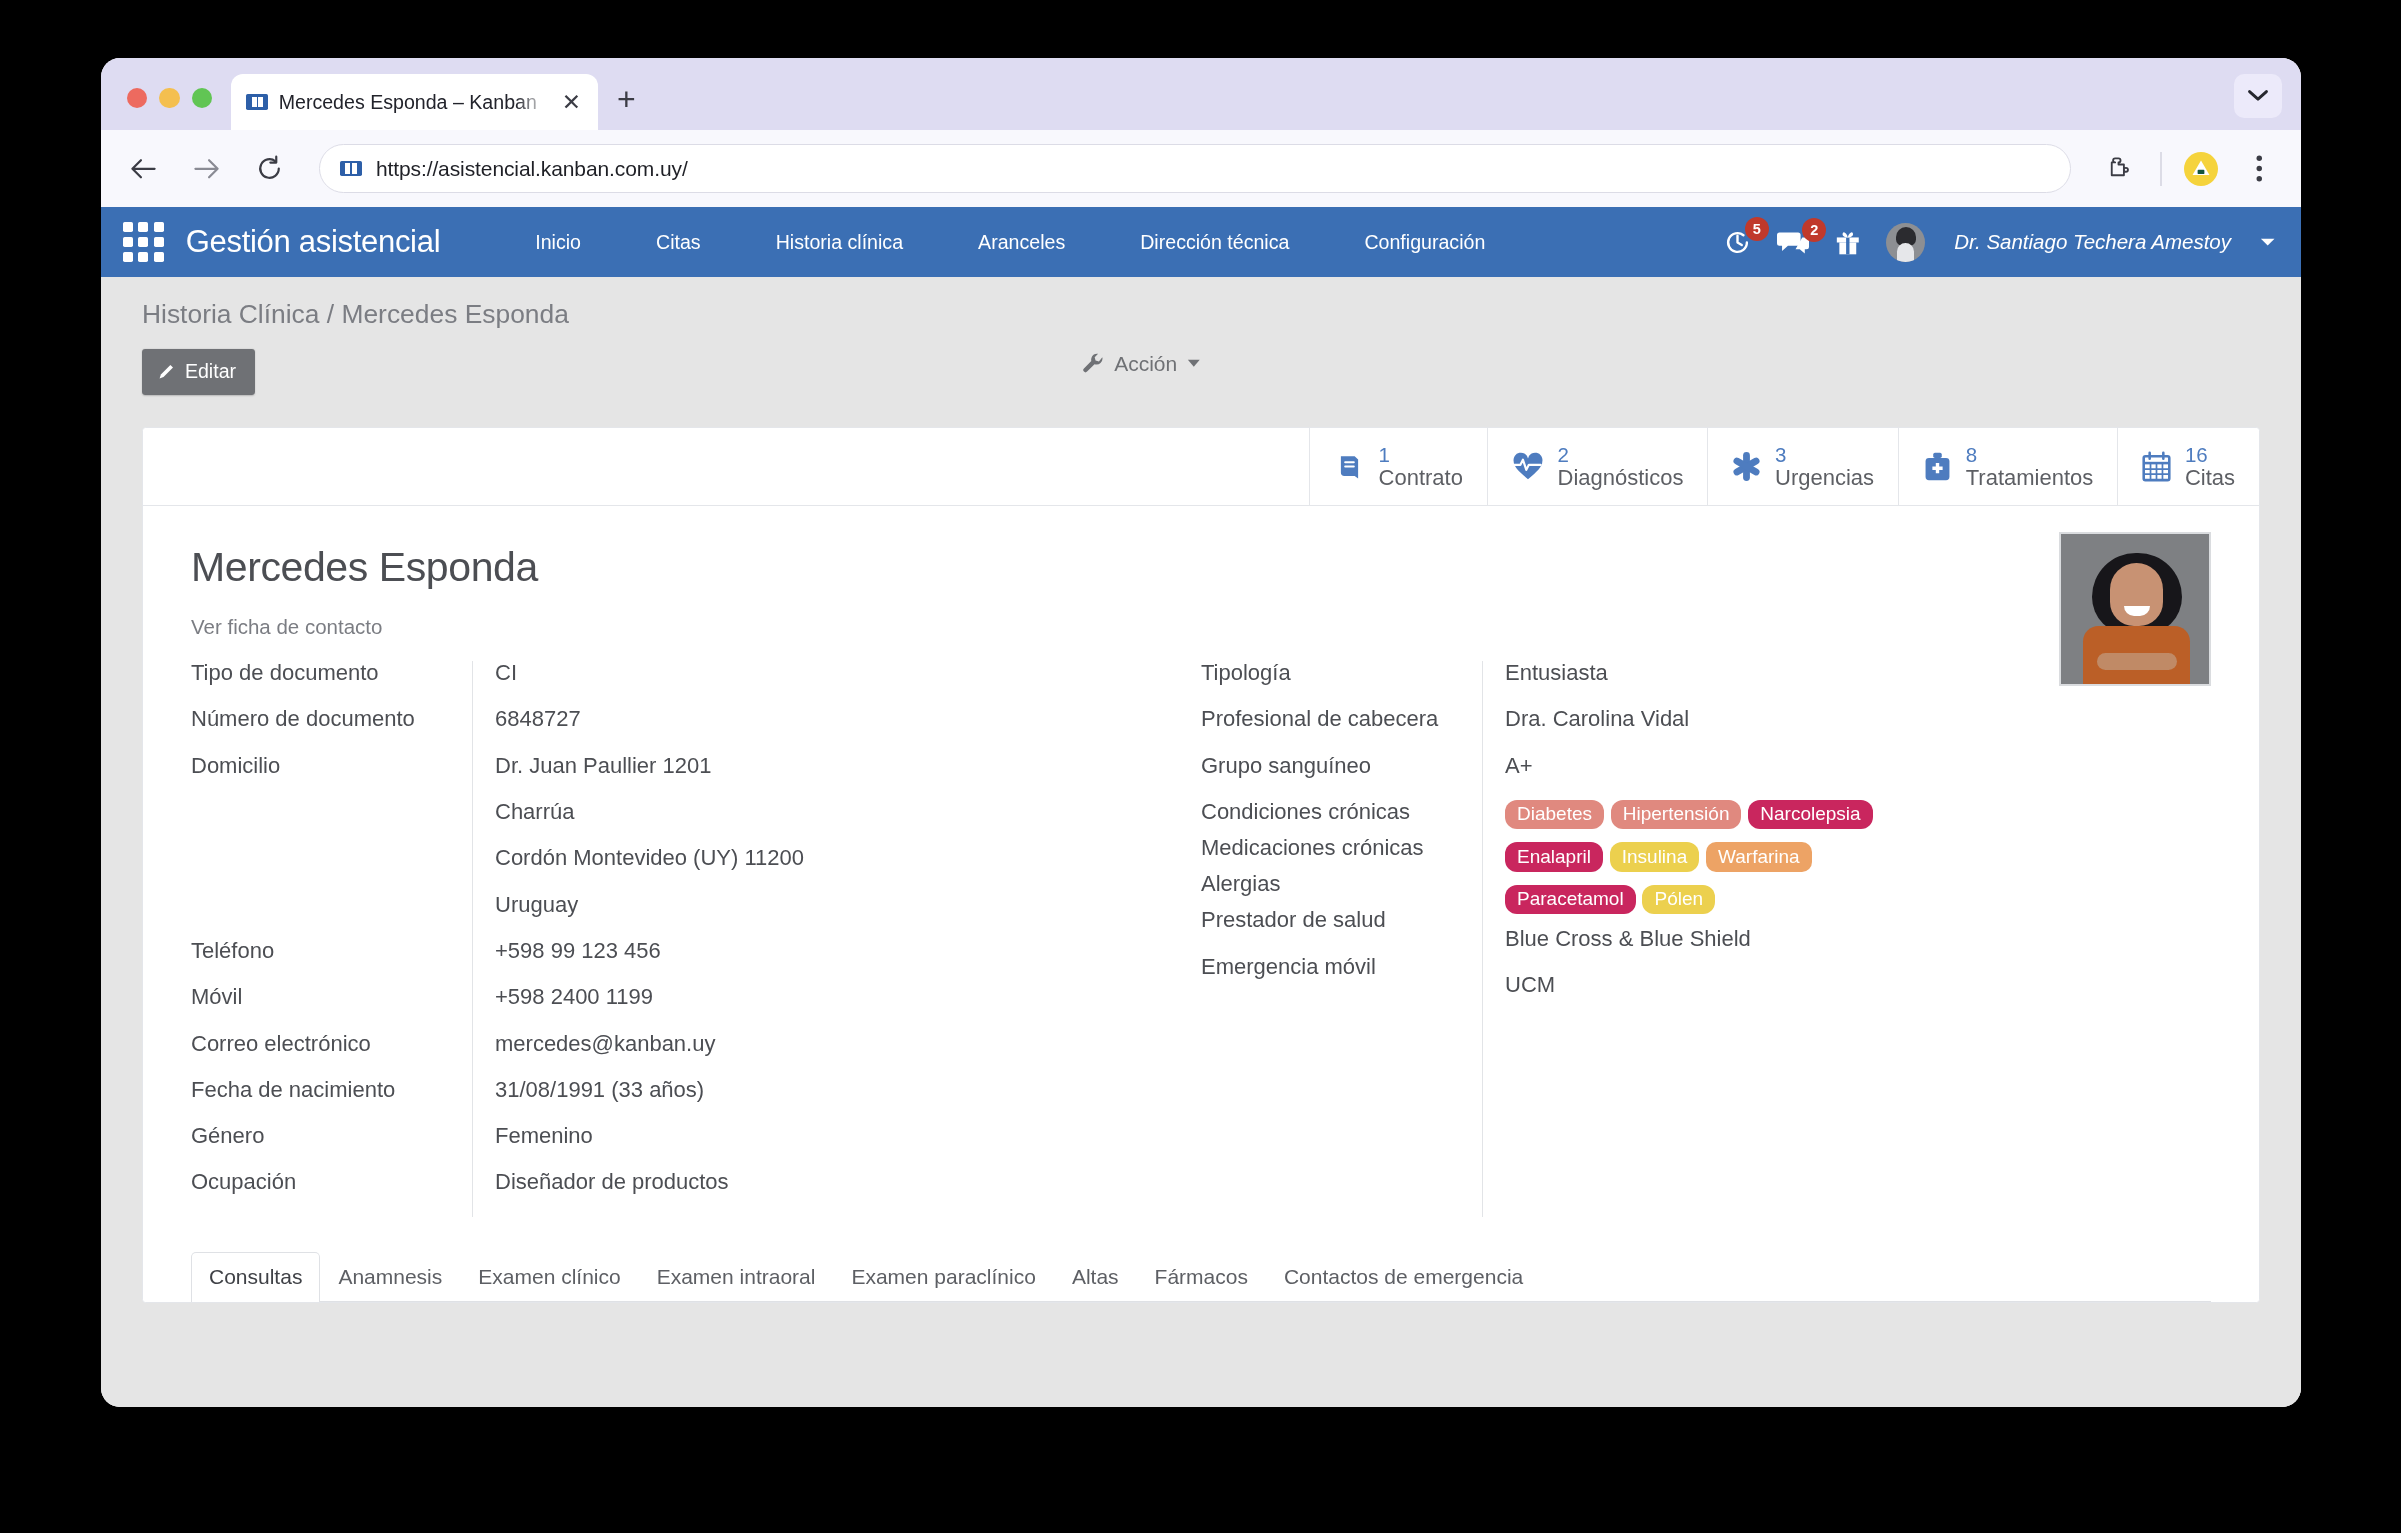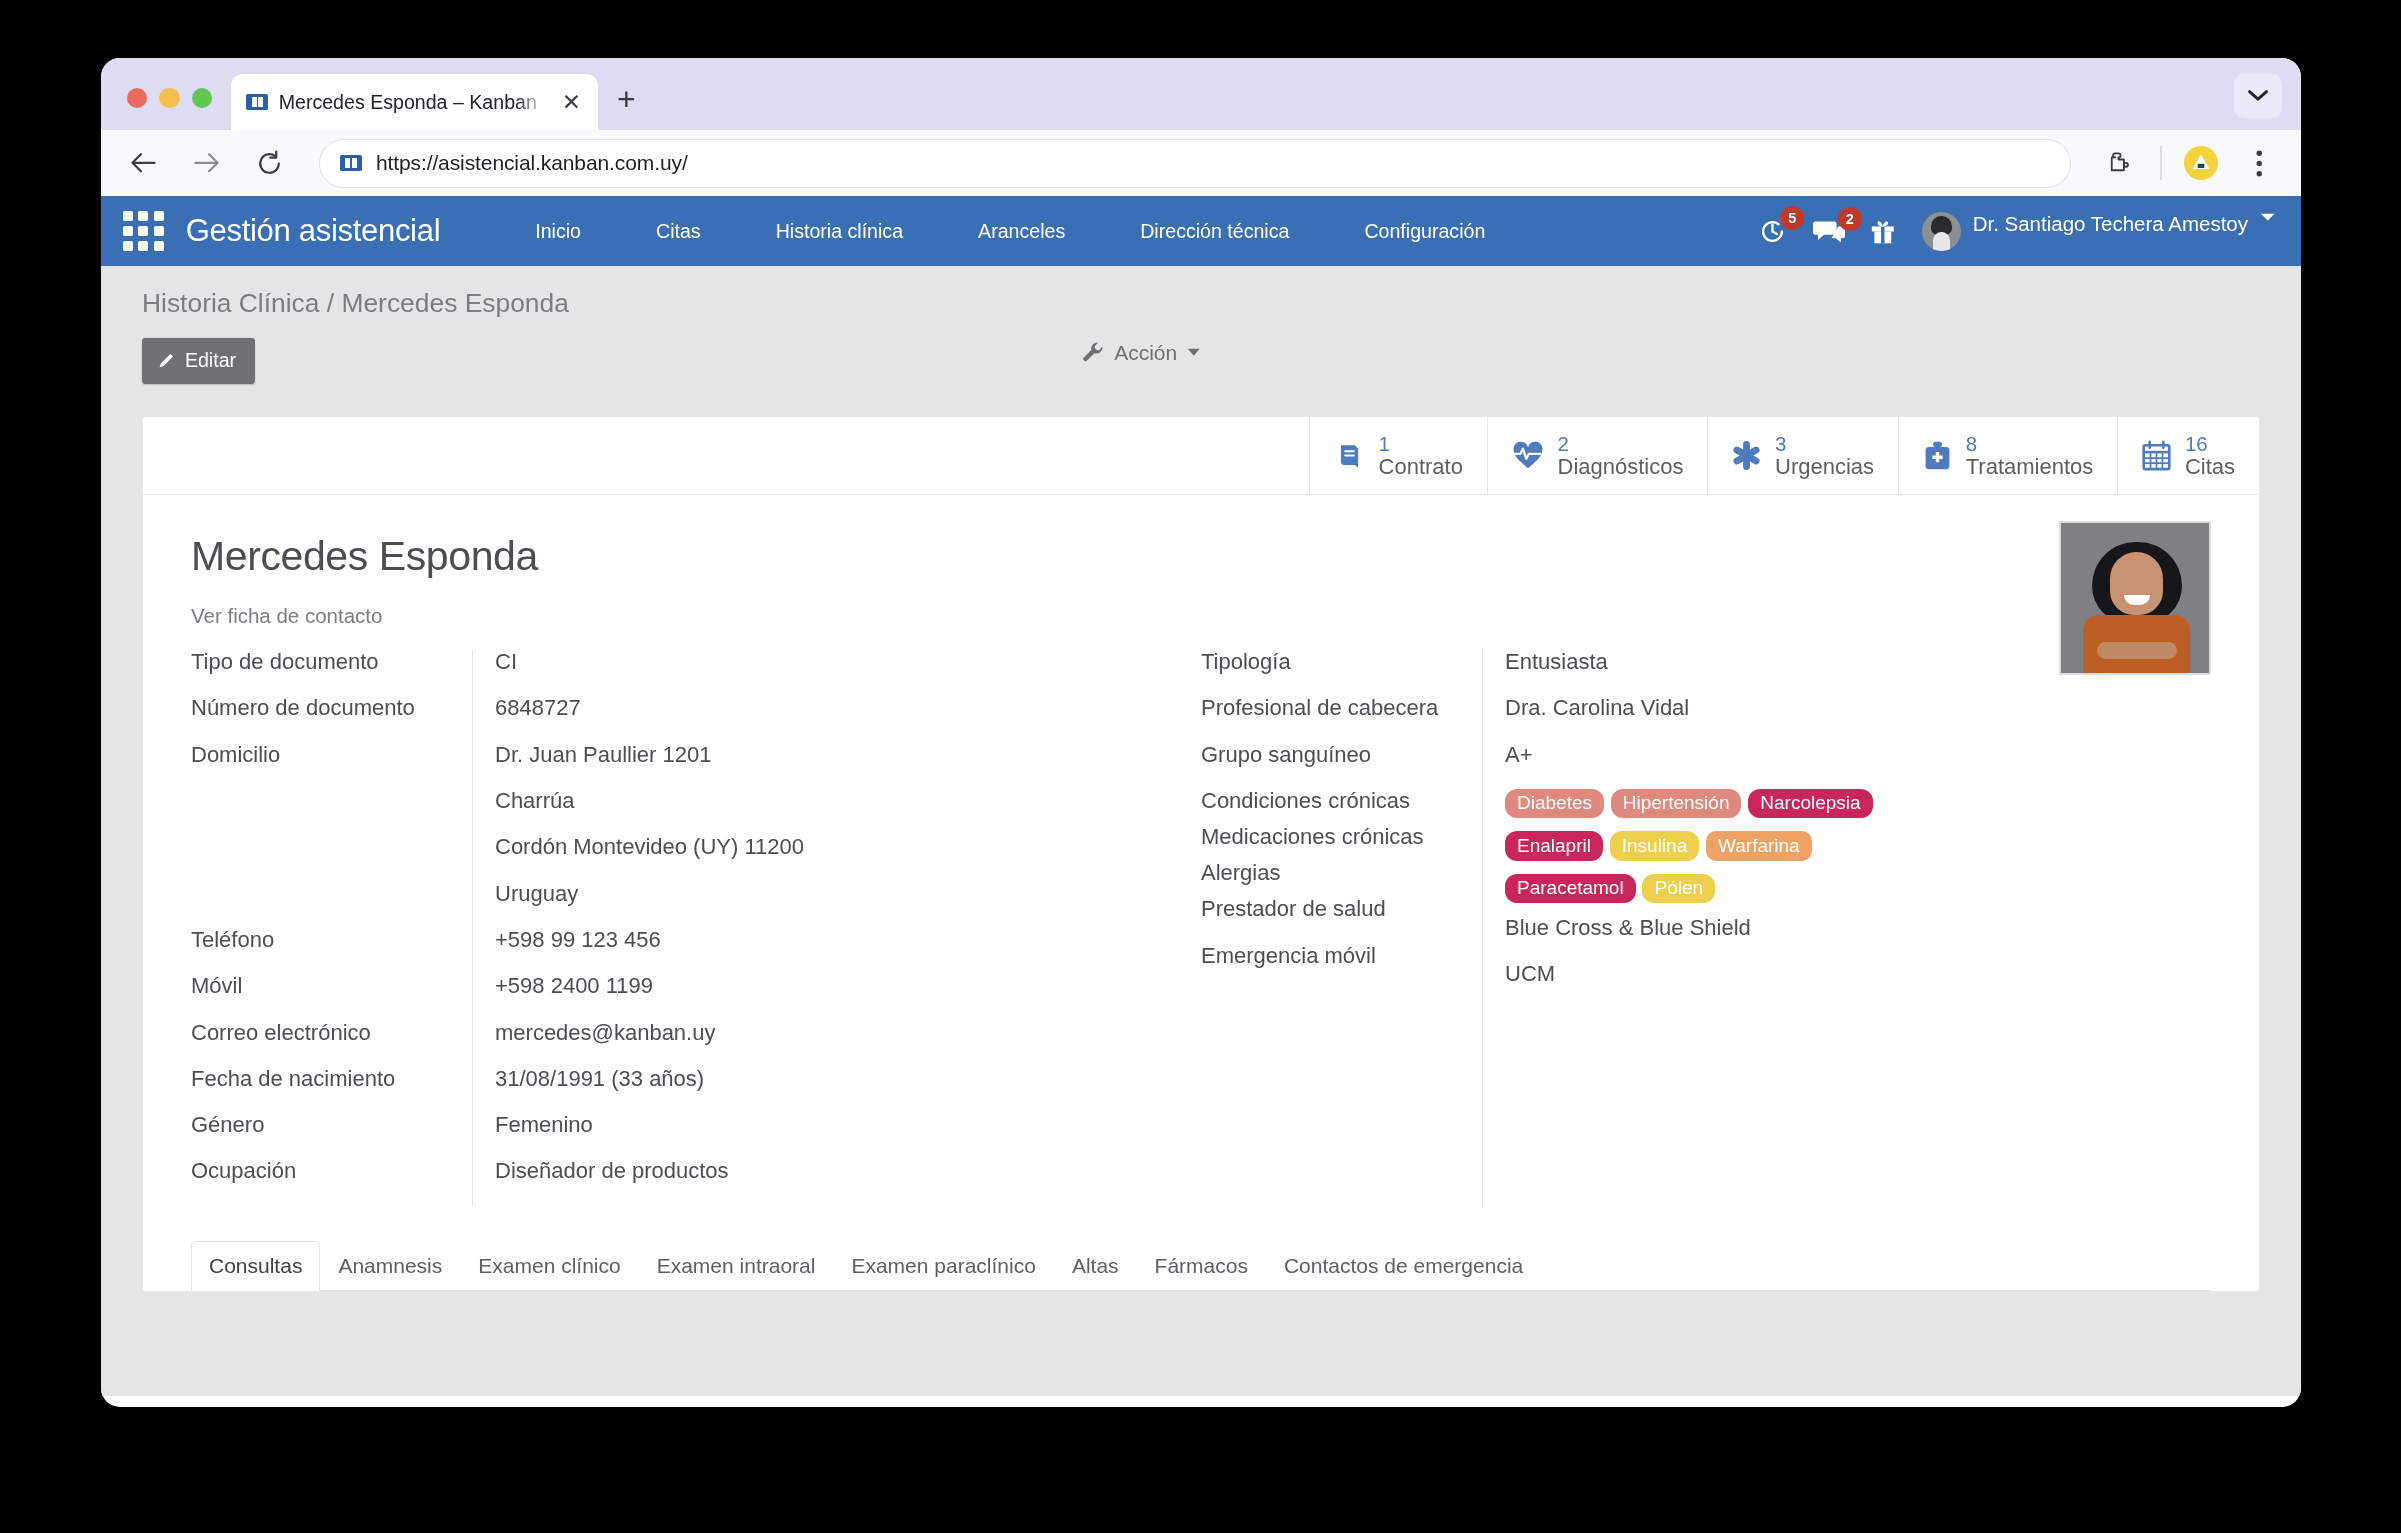--- a/index.html
+++ b/index.html
@@ -65,21 +65,21 @@
   .newtab { font-size: 32px; color:#3b3c45; margin-left: 19px; padding-bottom: 15.4px; line-height:1; cursor:pointer;}
   .chev-btn {
     position:absolute; right: 19px; bottom: 12px;
     width: 48px; height: 44px; border-radius: 10.2px;
     background: #eceafa;
     display:flex; align-items:center; justify-content:center;
     cursor:pointer;
   }
 
   .toolbar {
-    height: 66px;
+    height: 77px;
     background: #f8f8fd;
     display: flex; align-items: center;
     padding: 0 22px;
     gap: 22px;
   }
   .navbtn { width: 41px; height: 41px; display:flex; align-items:center; justify-content:center; cursor:pointer; }
   .omnibox {
     flex: 1 1 auto;
     height: 49px;
     background: #ffffff;
@@ -113,21 +113,21 @@
   .mainnav a { font-size: 19.6px; color:#ffffff; text-decoration:none; white-space:nowrap; cursor:pointer;margin-left:44px;}
   .appbar-right { margin-left:auto; display:flex; align-items:center; gap: 25.6px; }
   .badge-icon { position:relative; display:flex; align-items:center; cursor:pointer; }
   .cnt {
     position:absolute; top:-10.2px; right:-17px;
     background:#c0392b; color:#fff;
     font-size:14.5px; min-width:24px; height:24px;
     border-radius:12px; display:flex; align-items:center; justify-content:center;
     padding:0 5.1px; font-weight:600;
   }
-  .user-chip { display:flex; gap:12px; cursor:pointer; }
+  .user-chip { display:flex; align-items:center; gap:29px; cursor:pointer;font-style:italic; }
   .user-av {
     width:39px; height:39px; border-radius:50%;
     background:#8d8f93; overflow:hidden; position:relative; flex:0 0 auto;
   }
   .user-av::before{content:"";position:absolute;left:9.4px;top:4.3px;width:20.5px;height:19px;border-radius:10.2px 10.2px 6.8px 6.8px;background:#2b2b2f;}
   .user-av::after{content:"";position:absolute;left:11px;top:20.5px;width:17px;height:19px;border-radius:8.5px 8.5px 0 0;background:#e6e7ea;}
   .user-name { font-size: 20.5px; white-space:nowrap; }
 
   
   .page { background:#e5e5e5; padding: 0 0 0 0; height: calc(100% - 70px - 77px - 72px); }

